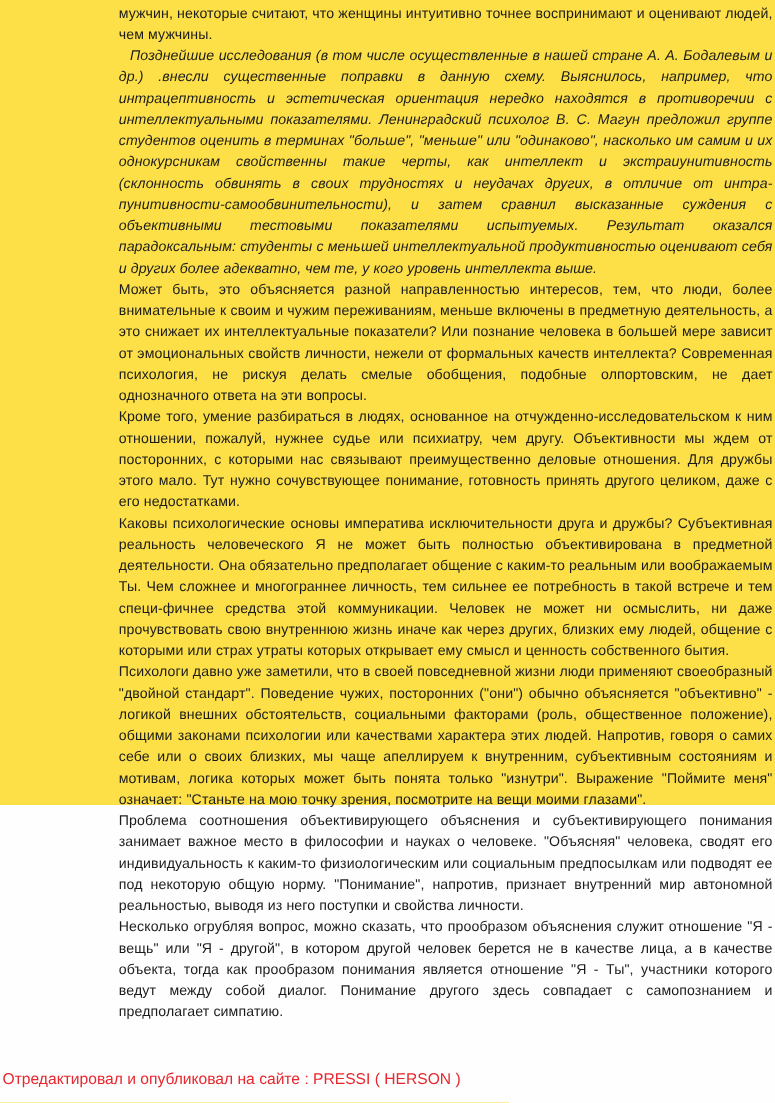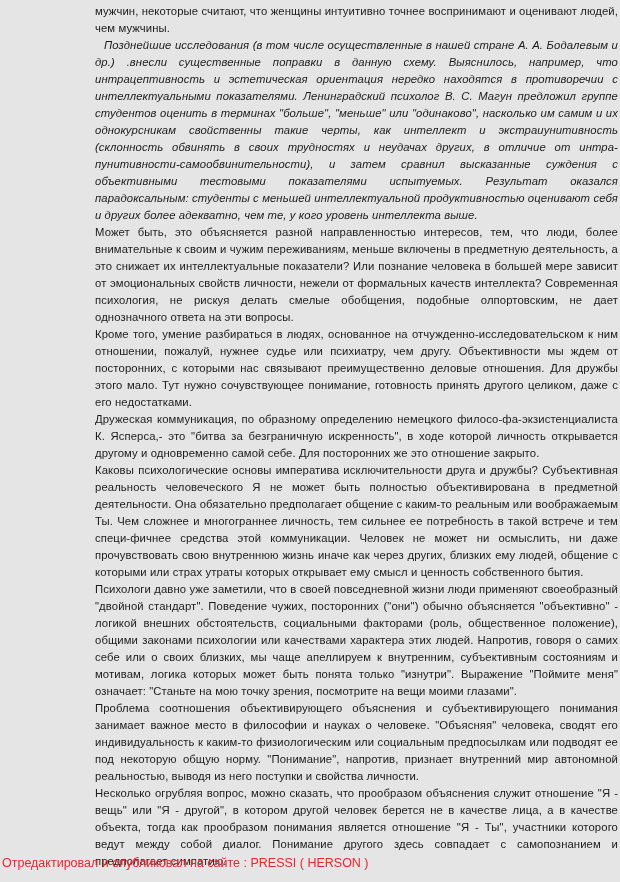--- a/index.html
+++ b/index.html
@@ -12,22 +12,22 @@
     background: #fefefe;
     overflow: hidden;
     position: relative;
     font-family: "Liberation Sans", sans-serif;
   }
   .page {
     position: absolute;
     top: 0;
     left: 0;
     width: 620px;
-    height: 882px;
-    background: #e5e5e5;
+    height: 644px;
+    background: #fde047;
   }
   .text-block {
     position: absolute;
     top: 3px;
     left: 95px;
     width: 523px;
     color: #1b1b1b;
     font-size: 11.3px;
     line-height: 17px;
     text-align: justify;
@@ -55,21 +55,20 @@
 </head>
 <body style="background: rgb(254, 254, 254);">
 
 <div class="page">
 
   <div class="text-block" style="color: rgb(27, 27, 27);">
     <p>мужчин, некоторые считают, что женщины интуитивно точнее воспринимают и оценивают людей, чем мужчины.</p>
     <p class="indent">Позднейшие исследования (в том числе осуществленные в нашей стране А. А. Бодалевым и др.) .внесли существенные поправки в данную схему. Выяснилось, например, что интрацептивность и эстетическая ориентация нередко находятся в противоречии с интеллектуальными показателями. Ленинградский психолог В. С. Магун предложил группе студентов оценить в терминах "больше", "меньше" или "одинаково", насколько им самим и их однокурсникам свойственны такие черты, как интеллект и экстраиунитивность (склонность обвинять в своих трудностях и неудачах других, в отличие от интра-пунитивности-самообвинительности), и затем сравнил высказанные суждения с объективными тестовыми показателями испытуемых. Результат оказался парадоксальным: студенты с меньшей интеллектуальной продуктивностью оценивают себя и других более адекватно, чем те, у кого уровень интеллекта выше.</p>
     <p>Может быть, это объясняется разной направленностью интересов, тем, что люди, более внимательные к своим и чужим переживаниям, меньше включены в предметную деятельность, а это снижает их интеллектуальные показатели? Или познание человека в большей мере зависит от эмоциональных свойств личности, нежели от формальных качеств интеллекта? Современная психология, не рискуя делать смелые обобщения, подобные олпортовским, не дает однозначного ответа на эти вопросы.</p>
     <p>Кроме того, умение разбираться в людях, основанное на отчужденно-исследовательском к ним отношении, пожалуй, нужнее судье или психиатру, чем другу. Объективности мы ждем от посторонних, с которыми нас связывают преимущественно деловые отношения. Для дружбы этого мало. Тут нужно сочувствующее понимание, готовность принять другого целиком, даже с его недостатками.</p>
-    <p>Дружеская коммуникация, по образному определению немецкого филосо-фа-экзистенциалиста К. Ясперса,- это "битва за безграничную искренность", в ходе которой личность открывается другому и одновременно самой себе. Для посторонних же это отношение закрыто.</p>
     <p>Каковы психологические основы императива исключительности друга и дружбы? Субъективная реальность человеческого Я не может быть полностью объективирована в предметной деятельности. Она обязательно предполагает общение с каким-то реальным или воображаемым Ты. Чем сложнее и многограннее личность, тем сильнее ее потребность в такой встрече и тем специ-фичнее средства этой коммуникации. Человек не может ни осмыслить, ни даже прочувствовать свою внутреннюю жизнь иначе как через других, близких ему людей, общение с которыми или страх утраты которых открывает ему смысл и ценность собственного бытия.</p>
     <p>Психологи давно уже заметили, что в своей повседневной жизни люди применяют своеобразный "двойной стандарт". Поведение чужих, посторонних ("они") обычно объясняется "объективно" - логикой внешних обстоятельств, социальными факторами (роль, общественное положение), общими законами психологии или качествами характера этих людей. Напротив, говоря о самих себе или о своих близких, мы чаще апеллируем к внутренним, субъективным состояниям и мотивам, логика которых может быть понята только "изнутри". Выражение "Поймите меня" означает: "Станьте на мою точку зрения, посмотрите на вещи моими глазами".</p>
     <p>Проблема соотношения объективирующего объяснения и субъективирующего понимания занимает важное место в философии и науках о человеке. "Объясняя" человека, сводят его индивидуальность к каким-то физиологическим или социальным предпосылкам или подводят ее под некоторую общую норму. "Понимание", напротив, признает внутренний мир автономной реальностью, выводя из него поступки и свойства личности.</p>
     <p>Несколько огрубляя вопрос, можно сказать, что прообразом объяснения служит отношение "Я - вещь" или "Я - другой", в котором другой человек берется не в качестве лица, а в качестве объекта, тогда как прообразом понимания является отношение "Я - Ты", участники которого ведут между собой диалог. Понимание другого здесь совпадает с самопознанием и предполагает симпатию.</p>
   </div>
 
   <div class="footer-credit" style="color: rgb(232, 38, 45);">Отредактировал и опубликовал на сайте : PRESSI ( HERSON )</div>
 
 </div>
 

